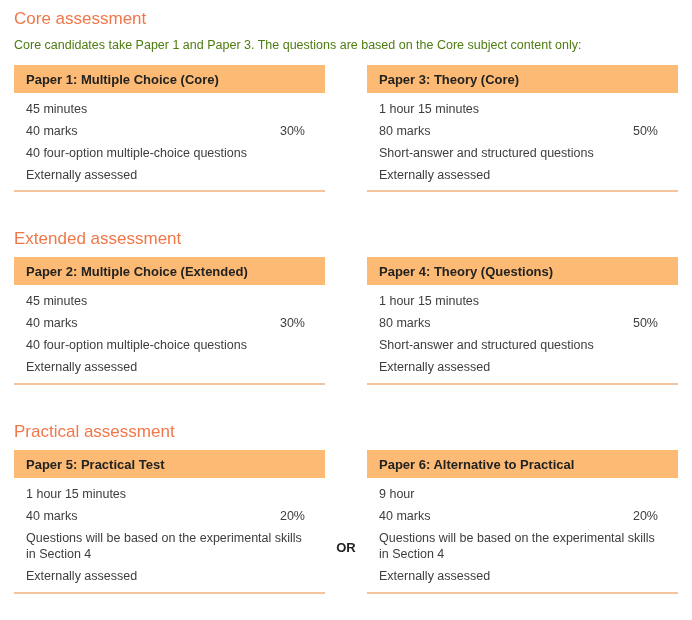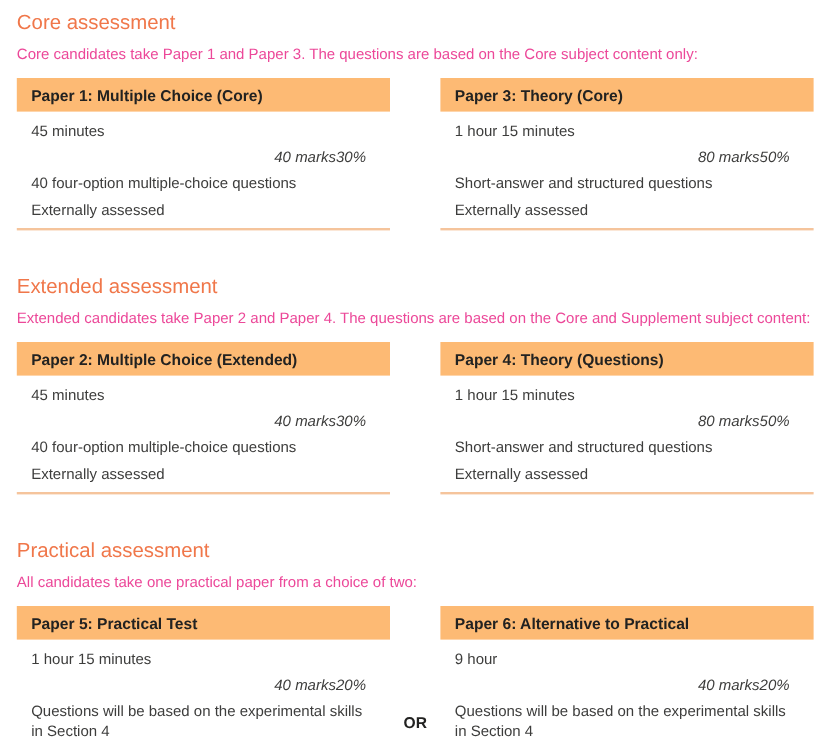--- a/index.html
+++ b/index.html
@@ -20,21 +20,21 @@
     font-size: 17px;
     line-height: 19px;
     font-weight: 400;
     margin-bottom: 9px;
   }
 
   .intro {
     font-size: 12.5px;
     line-height: 16.5px;
     margin-bottom: 11px;
-    color: #ec4899;
+    color: #4d7c0f;
     max-width: 668px;
   }
 
   .columns {
     display: flex;
     gap: 42px;
     position: relative;
   }
 
   .paper-card {
@@ -55,23 +55,22 @@
 
   .row {
     font-size: 12.5px;
     line-height: 16.5px;
     margin-bottom: 5.5px;
   }
   .row:last-child { margin-bottom: 0; }
 
   .marks-row {
     display: flex;
-    justify-content: flex-end;
+    justify-content: space-between;
     align-items: baseline;
-    font-style: italic;
   }
 
   .or-separator {
     position: absolute;
     left: 50%;
     top: 90px;
     transform: translateX(-50%);
     font-size: 13px;
     font-weight: 700;
     color: #222221;
@@ -115,21 +114,20 @@
           <div class="row">Short-answer and structured questions</div>
           <div class="row">Externally assessed</div>
         </div>
       </div>
 
     </div>
   </section>
 
   <section class="assessment-section">
     <h2 class="section-heading">Extended assessment</h2>
-    <p class="intro">Extended candidates take Paper 2 and Paper 4. The questions are based on the Core and Supplement subject content:</p>
     <div class="columns">
 
       <div class="paper-card">
         <div class="card-header">
           <span>Paper 2: Multiple Choice (Extended)</span>
         </div>
         <div class="card-body">
           <div class="row">45 minutes</div>
           <div class="row marks-row">
             <span>40 marks</span>
@@ -153,21 +151,20 @@
           <div class="row">Short-answer and structured questions</div>
           <div class="row">Externally assessed</div>
         </div>
       </div>
 
     </div>
   </section>
 
   <section class="assessment-section">
     <h2 class="section-heading">Practical assessment</h2>
-    <p class="intro">All candidates take one practical paper from a choice of two:</p>
     <div class="columns">
 
       <div class="paper-card">
         <div class="card-header">
           <span>Paper 5: Practical Test</span>
         </div>
         <div class="card-body">
           <div class="row">1 hour 15 minutes</div>
           <div class="row marks-row">
             <span>40 marks</span>

